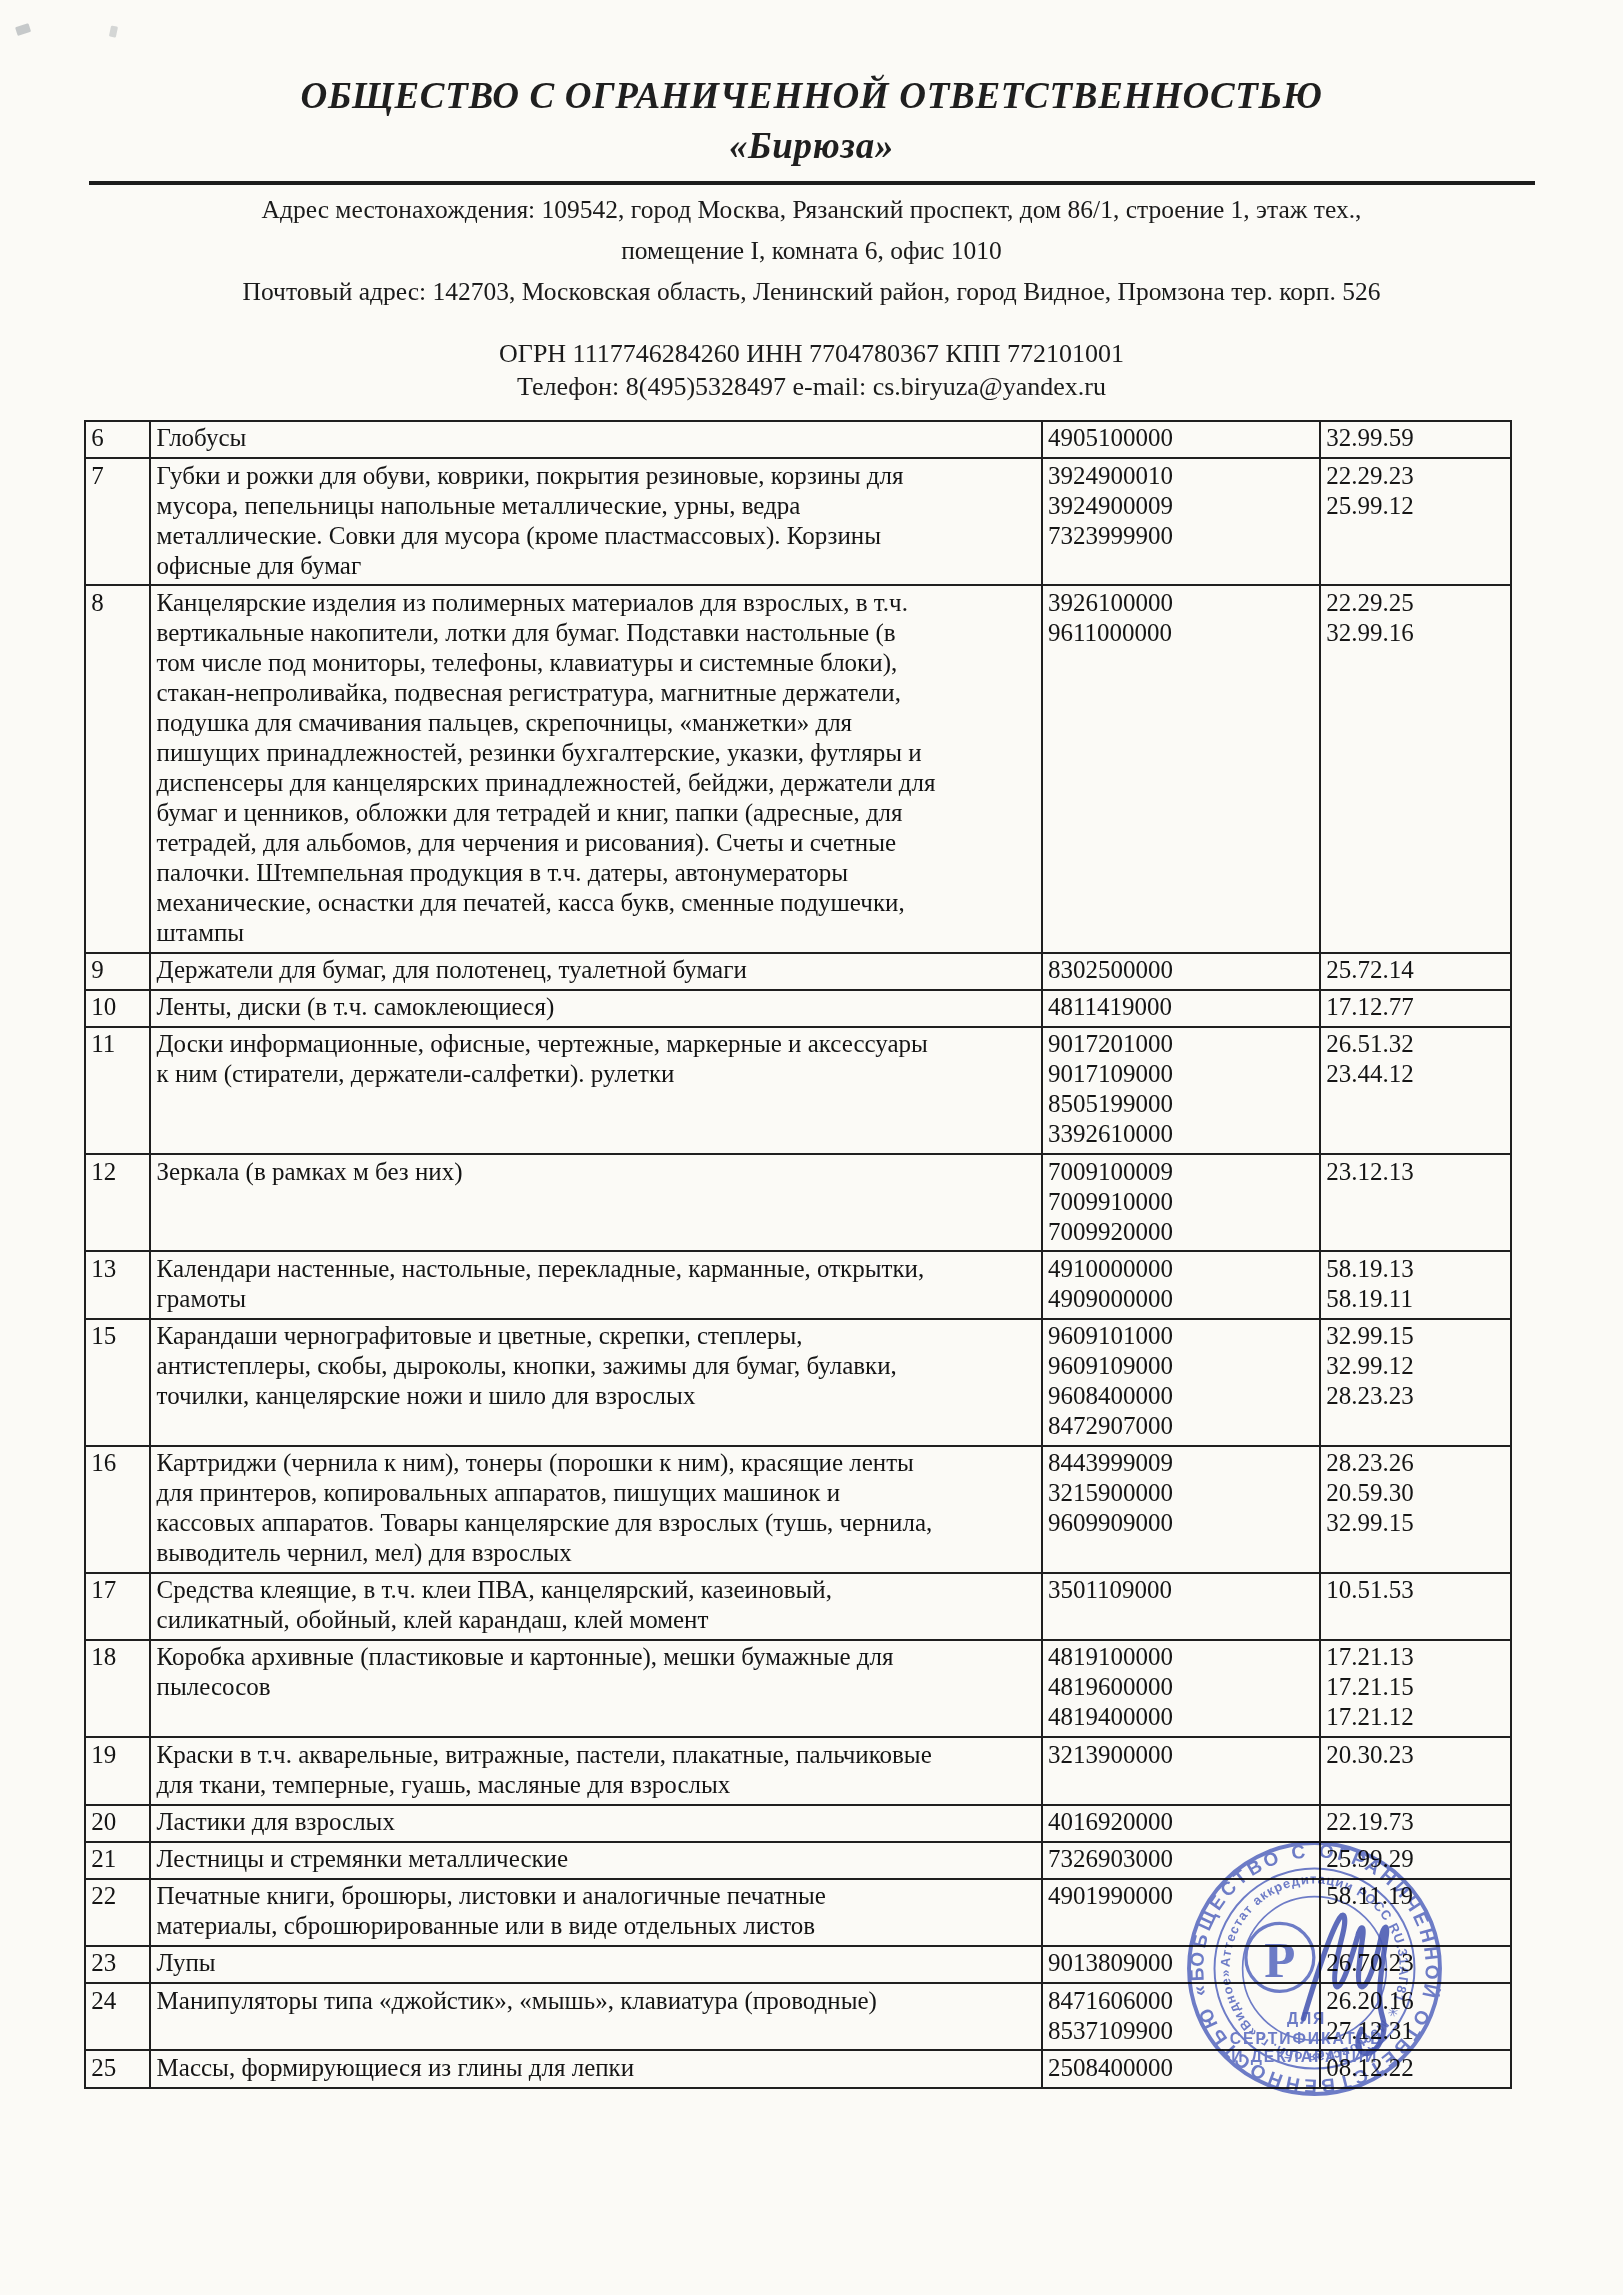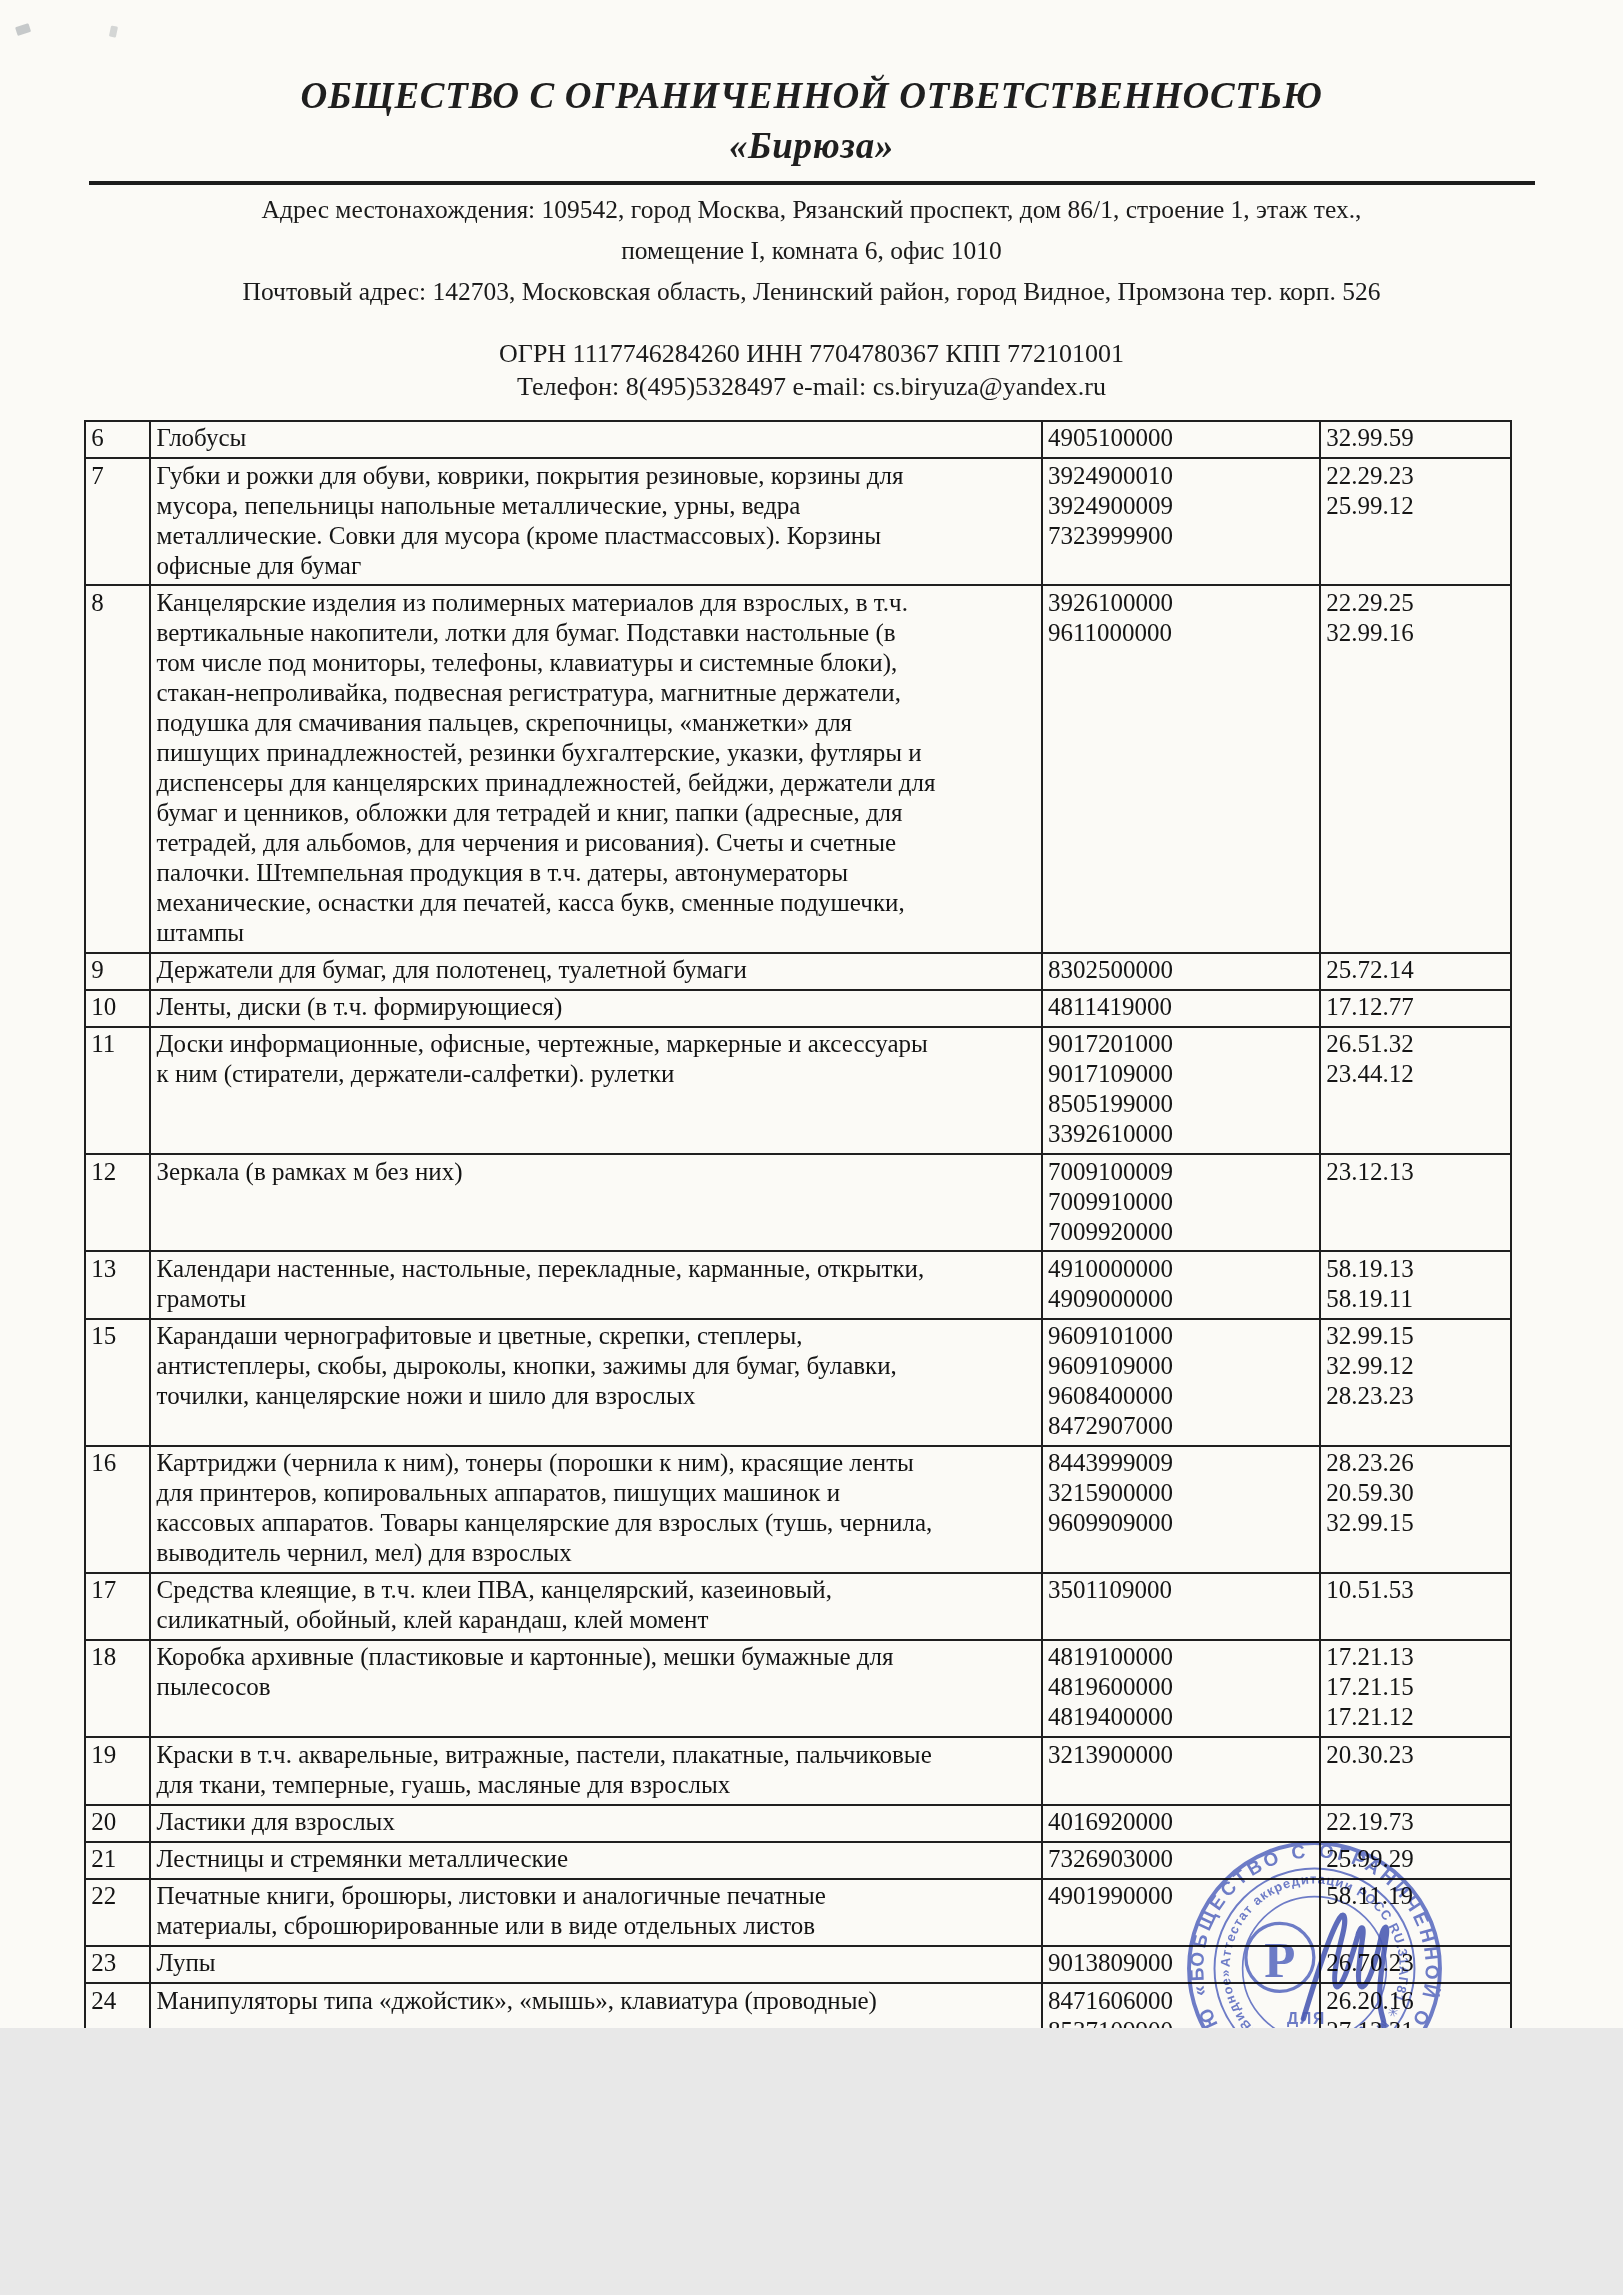--- a/index.html
+++ b/index.html
@@ -1,19 +1,19 @@
 <!DOCTYPE html>
 <html lang="ru" style="font-size:10.5px"><head>
 <meta charset="utf-8">
 <style>
   html,body{margin:0;padding:0;}
   body{background:#e8e8e8;}
   .page{
     position:relative;
-    width:1623px;height:2028px;
+    width:1623px;height:2295px;
     margin:0 auto;
     background:#fbfaf6;
     font-family:"Liberation Serif","DejaVu Serif",serif;
     color:#1b1b1b;
     overflow:hidden;
   }
   
   .smudge{position:absolute;background:#9aa0a6;opacity:.55;border-radius:1.3px;}
   .smudge.s1{left:15.7px;top:25px;width:14.4px;height:8.5px;transform:rotate(-18deg);}
   .smudge.s2{left:110px;top:26px;width:6.5px;height:10.5px;transform:rotate(12deg);opacity:.4;}
@@ -122,21 +122,21 @@
 32.99.16</td>
         </tr>
         <tr>
           <td class="c-num">9</td>
           <td class="c-desc">Держатели для бумаг, для полотенец, туалетной бумаги</td>
           <td class="c-codes">8302500000</td>
           <td class="c-cls">25.72.14</td>
         </tr>
         <tr>
           <td class="c-num">10</td>
-          <td class="c-desc">Ленты, диски (в т.ч. формирующиеся)</td>
+          <td class="c-desc">Ленты, диски (в т.ч. самоклеющиеся)</td>
           <td class="c-codes">4811419000</td>
           <td class="c-cls">17.12.77</td>
         </tr>
         <tr>
           <td class="c-num">11</td>
           <td class="c-desc">Доски информационные, офисные, чертежные, маркерные и аксессуары
 к ним (стиратели, держатели-салфетки). рулетки</td>
           <td class="c-codes">9017201000
 9017109000
 8505199000

